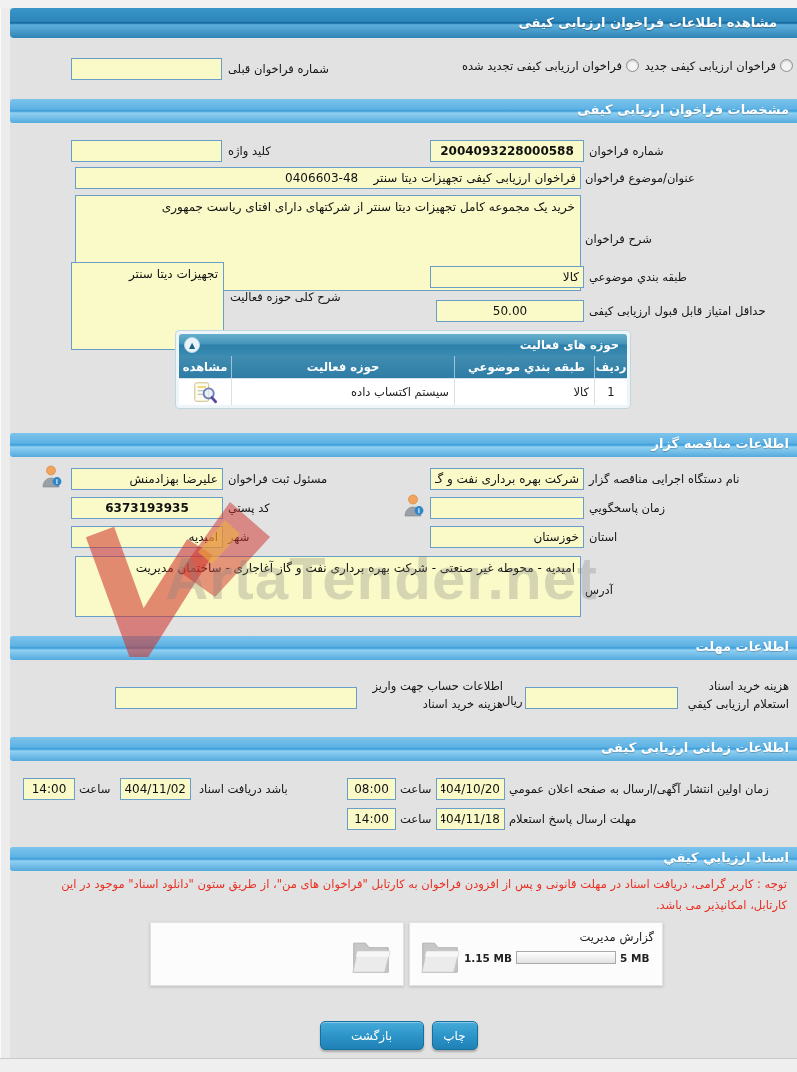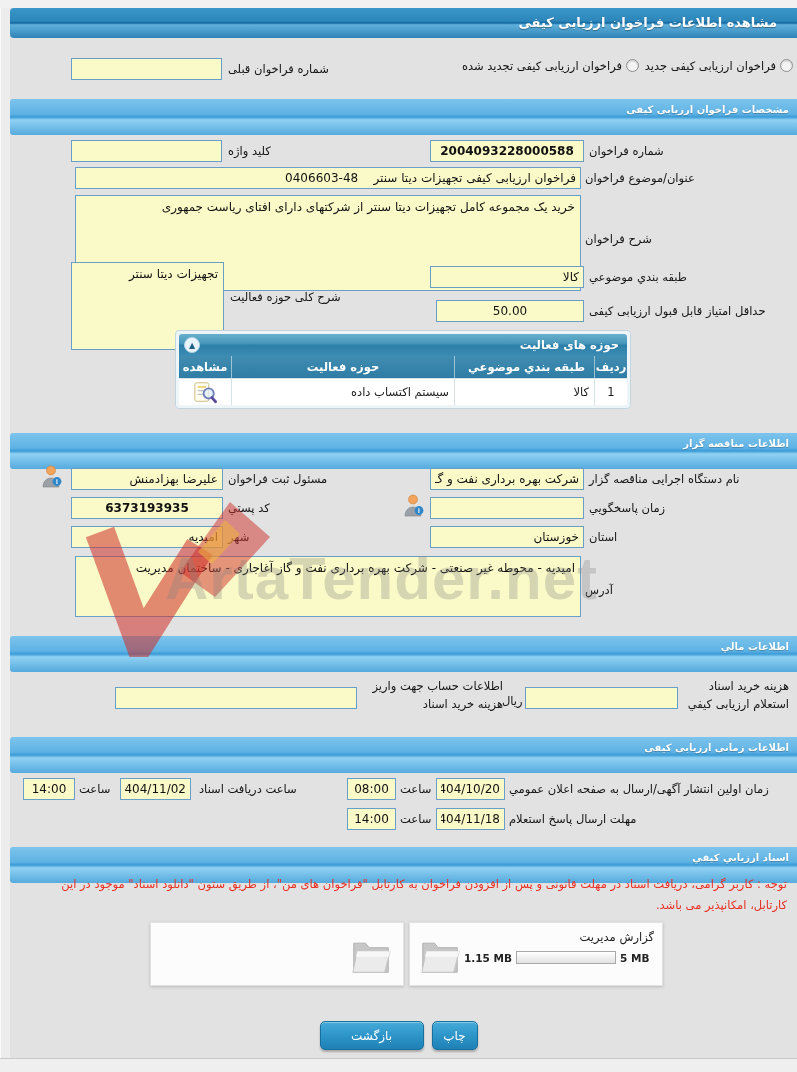--- a/index.html
+++ b/index.html
@@ -14,23 +14,23 @@
   .gutter{left:0;top:8px;bottom:0;width:9px;background:#ececec;border-left:1px solid #fafafa;}
   
   .titlebar{
     left:10px;right:0;top:8px;height:30px;border-radius:4px 0 0 4px;
     background:linear-gradient(180deg,#3a95c8 0%,#2c86ba 44%,#11659d 50%,#5fb0dc 56%,#2e84b6 100%);
     color:#fff;font-weight:bold;font-size:13px;line-height:30px;
     padding-left:10px;text-align:right;padding-right:20px;
     text-shadow:0 1px 1px rgba(0,0,0,.35);
   }
   .sbar{
-    left:10px;right:0;height:36px;border-radius:3px 0 0 3px;
+    left:10px;right:0;height:24px;border-radius:3px 0 0 3px;
     background:linear-gradient(180deg,#7cc4ec 0%,#5eb2e4 42%,#3a9bd7 50%,#90d1f3 58%,#55aadd 100%);
-    color:#fff;font-weight:bold;font-size:10px;line-height:22px;
+    color:#fff;font-weight:bold;font-size:13px;line-height:22px;
     text-align:right;padding-right:8px;box-sizing:border-box;
     text-shadow:0 1px 1px rgba(0,0,0,.25);
   }
   .lbl{white-space:nowrap;font-size:11.5px;color:#141414;}
   .lblw{font-size:11.5px;color:#141414;text-align:right;line-height:1.55;}
   .inp{
     background:#fafac8;border:1px solid #689ec7;height:22px;box-sizing:border-box;
     font-family:inherit;font-size:12px;color:#111;padding:0 4px;outline:none;
   }
   .ctr{text-align:center;} .rgt{text-align:right;}
@@ -183,35 +183,35 @@
 <input class="abs inp ctr" style="left: 71px; top: 497px; width: 152px; font-weight: bold;" value="6373193935">
 
 <div class="abs lbl" style="left:589px;top:530px;">استان</div>
 <input class="abs inp rgt" style="left: 430px; top: 526px; width: 154px;" value="خوزستان">
 <div class="abs lbl" style="left:228px;top:530px;">شهر</div>
 <input class="abs inp rgt" style="left: 71px; top: 526px; width: 152px;" value="امیدیه">
 
 <div class="abs lbl" style="left:585px;top:583px;">آدرس</div>
 <textarea class="abs inp rgt" style="left: 75px; top: 556px; width: 506px; height: 61px;">امیدیه - محوطه غیر صنعتی - شرکت بهره برداری نفت و گاز آغاجاری - ساختمان مدیریت</textarea>
 
-<div class="abs sbar" style="top:636px;">اطلاعات مالي</div>
+<div class="abs sbar" style="top:636px;">اطلاعات مهلت</div>
 <div class="abs lblw" style="left:681px;top:678px;width:108px;">هزینه خرید اسناد استعلام ارزیابی کیفي</div>
 <input class="abs inp ctr" style="left: 525px; top: 687px; width: 153px;" value="">
 <div class="abs lbl" style="left:502px;top:694px;">ریال</div>
 <div class="abs lblw" style="left:360px;top:678px;width:143px;">اطلاعات حساب جهت واریز هزینه خرید اسناد</div>
 <input class="abs inp rgt" style="left: 115px; top: 687px; width: 242px;" value="">
 
 <div class="abs sbar" style="top:737px;">اطلاعات زمانی ارزیابی کیفی</div>
 
 <div class="abs lbl" style="left:509px;top:782px;">زمان اولین انتشار آگهی/ارسال به صفحه اعلان عمومي</div>
 <input class="abs inp ctr" style="left: 436px; top: 778px; width: 69px;" value="1404/10/20">
 <div class="abs lbl" style="left:400px;top:782px;">ساعت</div>
 <input class="abs inp ctr" style="left: 347px; top: 778px; width: 49px;" value="08:00">
 
-<div class="abs lbl" style="left:199px;top:782px;">ساعت دریافت اسناد</div>
+<div class="abs lbl" style="left:199px;top:782px;">باشد دریافت اسناد</div>
 <input class="abs inp ctr" style="left: 120px; top: 778px; width: 71px;" value="1404/11/02">
 <div class="abs lbl" style="left:79px;top:782px;">ساعت</div>
 <input class="abs inp ctr" style="left: 23px; top: 778px; width: 52px;" value="14:00">
 
 <div class="abs lbl" style="left:509px;top:812px;">مهلت ارسال پاسخ استعلام</div>
 <input class="abs inp ctr" style="left: 436px; top: 808px; width: 69px;" value="1404/11/18">
 <div class="abs lbl" style="left:400px;top:812px;">ساعت</div>
 <input class="abs inp ctr" style="left: 347px; top: 808px; width: 49px;" value="14:00">
 
 <div class="abs sbar" style="top:847px;">اسناد ارزيابي كيفي</div>

